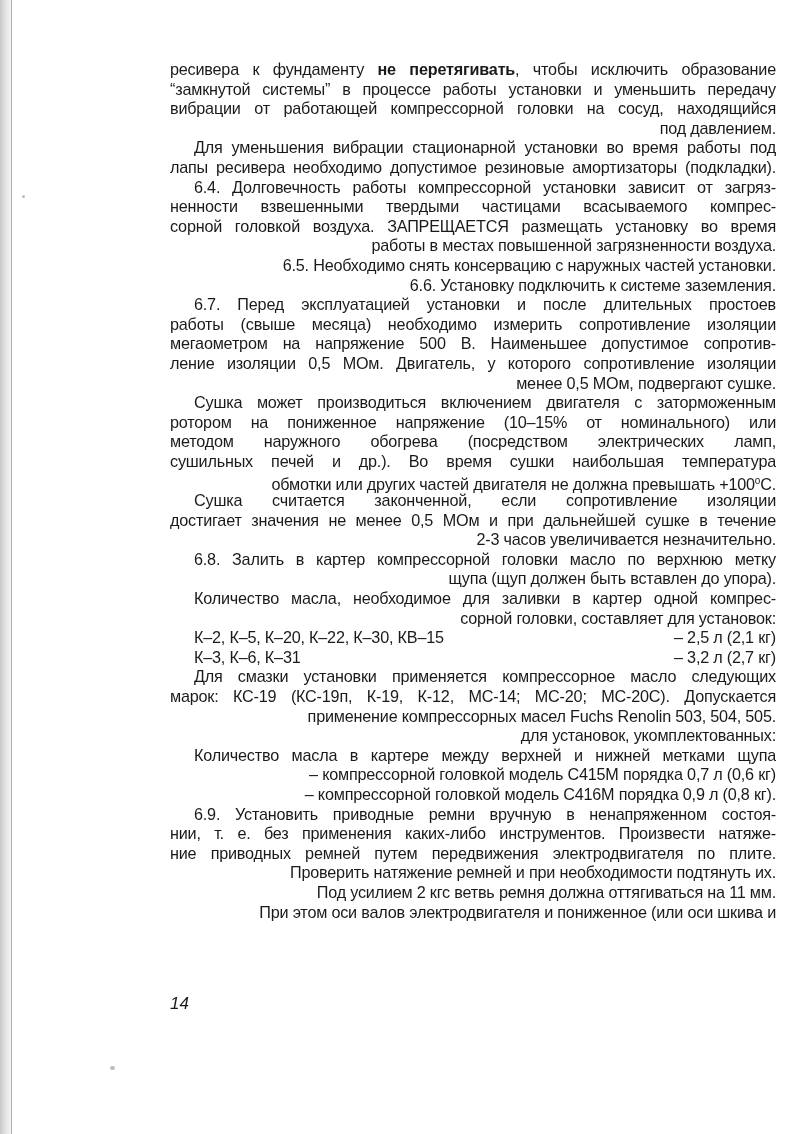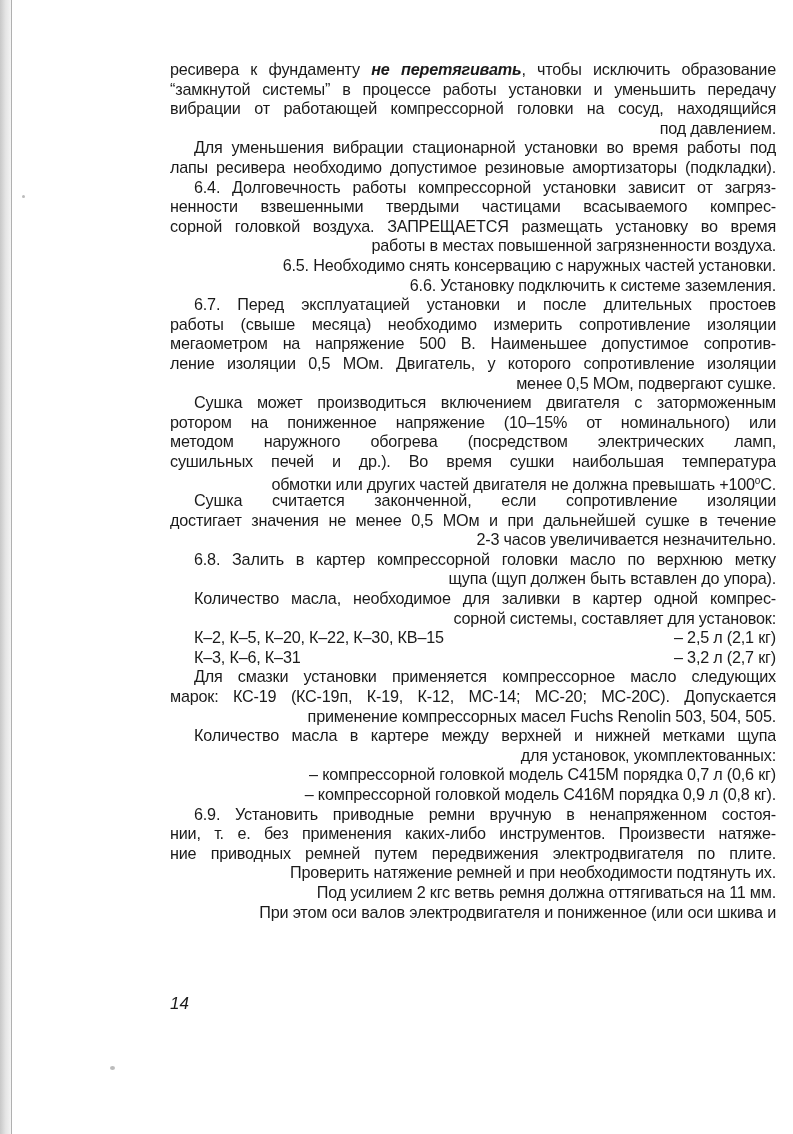--- a/index.html
+++ b/index.html
@@ -15,21 +15,21 @@
     border-right: 1px solid #b0b0b0;
   }
   .page-text {
     position: absolute; left: 170px; top: 60px; width: 606px;
     font-size: 16.2px; line-height: 19.6px;
     letter-spacing: -0.2px;
   }
   .line { white-space: nowrap; height: 19.6px; text-align: right; }
   .just { text-align: justify; text-align-last: justify; white-space: normal; overflow: hidden; }
   .ind { padding-left: 24px; }
-  .b { font-weight: bold; font-style: italic; }
+  .b { font-weight: bold; }
   .sup { font-size: 10px; vertical-align: 6px; }
   .row { display: flex; justify-content: space-between; padding-left: 24px; height: 19.6px; white-space: nowrap; text-align: right; }
   .pagenum {
     position: absolute; left: 170px; top: 994px;
     font-size: 17px;
     font-style: italic;
   }
   .speck { position: absolute; background: #bbb; border-radius: 50%; }
 </style>
 </head>
@@ -59,34 +59,34 @@
   <div class="line just">ротором на пониженное напряжение (10–15% от номинального) или</div>
   <div class="line just">методом наружного обогрева (посредством электрических ламп,</div>
   <div class="line just">сушильных печей и др.). Во время сушки наибольшая температура</div>
   <div class="line"><span>обмотки или других частей двигателя не должна превышать +100</span><span class="sup">o</span><span>C.</span></div>
   <div class="line just ind">Сушка считается законченной, если сопротивление изоляции</div>
   <div class="line just">достигает значения не менее 0,5 МОм и при дальнейшей сушке в течение</div>
   <div class="line">2-3 часов увеличивается незначительно.</div>
   <div class="line just ind">6.8. Залить в картер компрессорной головки масло по верхнюю метку</div>
   <div class="line">щупа (щуп должен быть вставлен до упора).</div>
   <div class="line just ind">Количество масла, необходимое для заливки в картер одной компрес-</div>
-  <div class="line">сорной системы, составляет для установок:</div>
+  <div class="line">сорной головки, составляет для установок:</div>
   <div class="row">
     <span>К–2, К–5, К–20, К–22, К–30, КВ–15</span>
     <span>– 2,5 л (2,1 кг)</span>
   </div>
   <div class="row">
     <span>К–3, К–6, К–31</span>
     <span>– 3,2 л (2,7 кг)</span>
   </div>
   <div class="line just ind">Для смазки установки применяется компрессорное масло следующих</div>
   <div class="line just">марок: КС-19 (КС-19п, К-19, К-12, МС-14; МС-20; МС-20С). Допускается</div>
   <div class="line">применение компрессорных масел Fuchs Renolin 503, 504, 505.</div>
+  <div class="line">для установок, укомплектованных:</div>
   <div class="line just ind">Количество масла в картере между верхней и нижней метками щупа</div>
-  <div class="line">для установок, укомплектованных:</div>
   <div class="line ind">– компрессорной головкой модель С415М порядка 0,7 л (0,6 кг)</div>
   <div class="line ind">– компрессорной головкой модель С416М порядка 0,9 л (0,8 кг).</div>
   <div class="line just ind">6.9. Установить приводные ремни вручную в ненапряженном состоя-</div>
   <div class="line just">нии, т. е. без применения каких-либо инструментов. Произвести натяже-</div>
   <div class="line just">ние приводных ремней путем передвижения электродвигателя по плите.</div>
   <div class="line ind">Проверить натяжение ремней и при необходимости подтянуть их.</div>
   <div class="line ind">Под усилием 2 кгс ветвь  ремня должна оттягиваться на 11 мм.</div>
   <div class="line ind">При этом оси валов электродвигателя и пониженное (или оси шкива и</div>
 </div>
 

